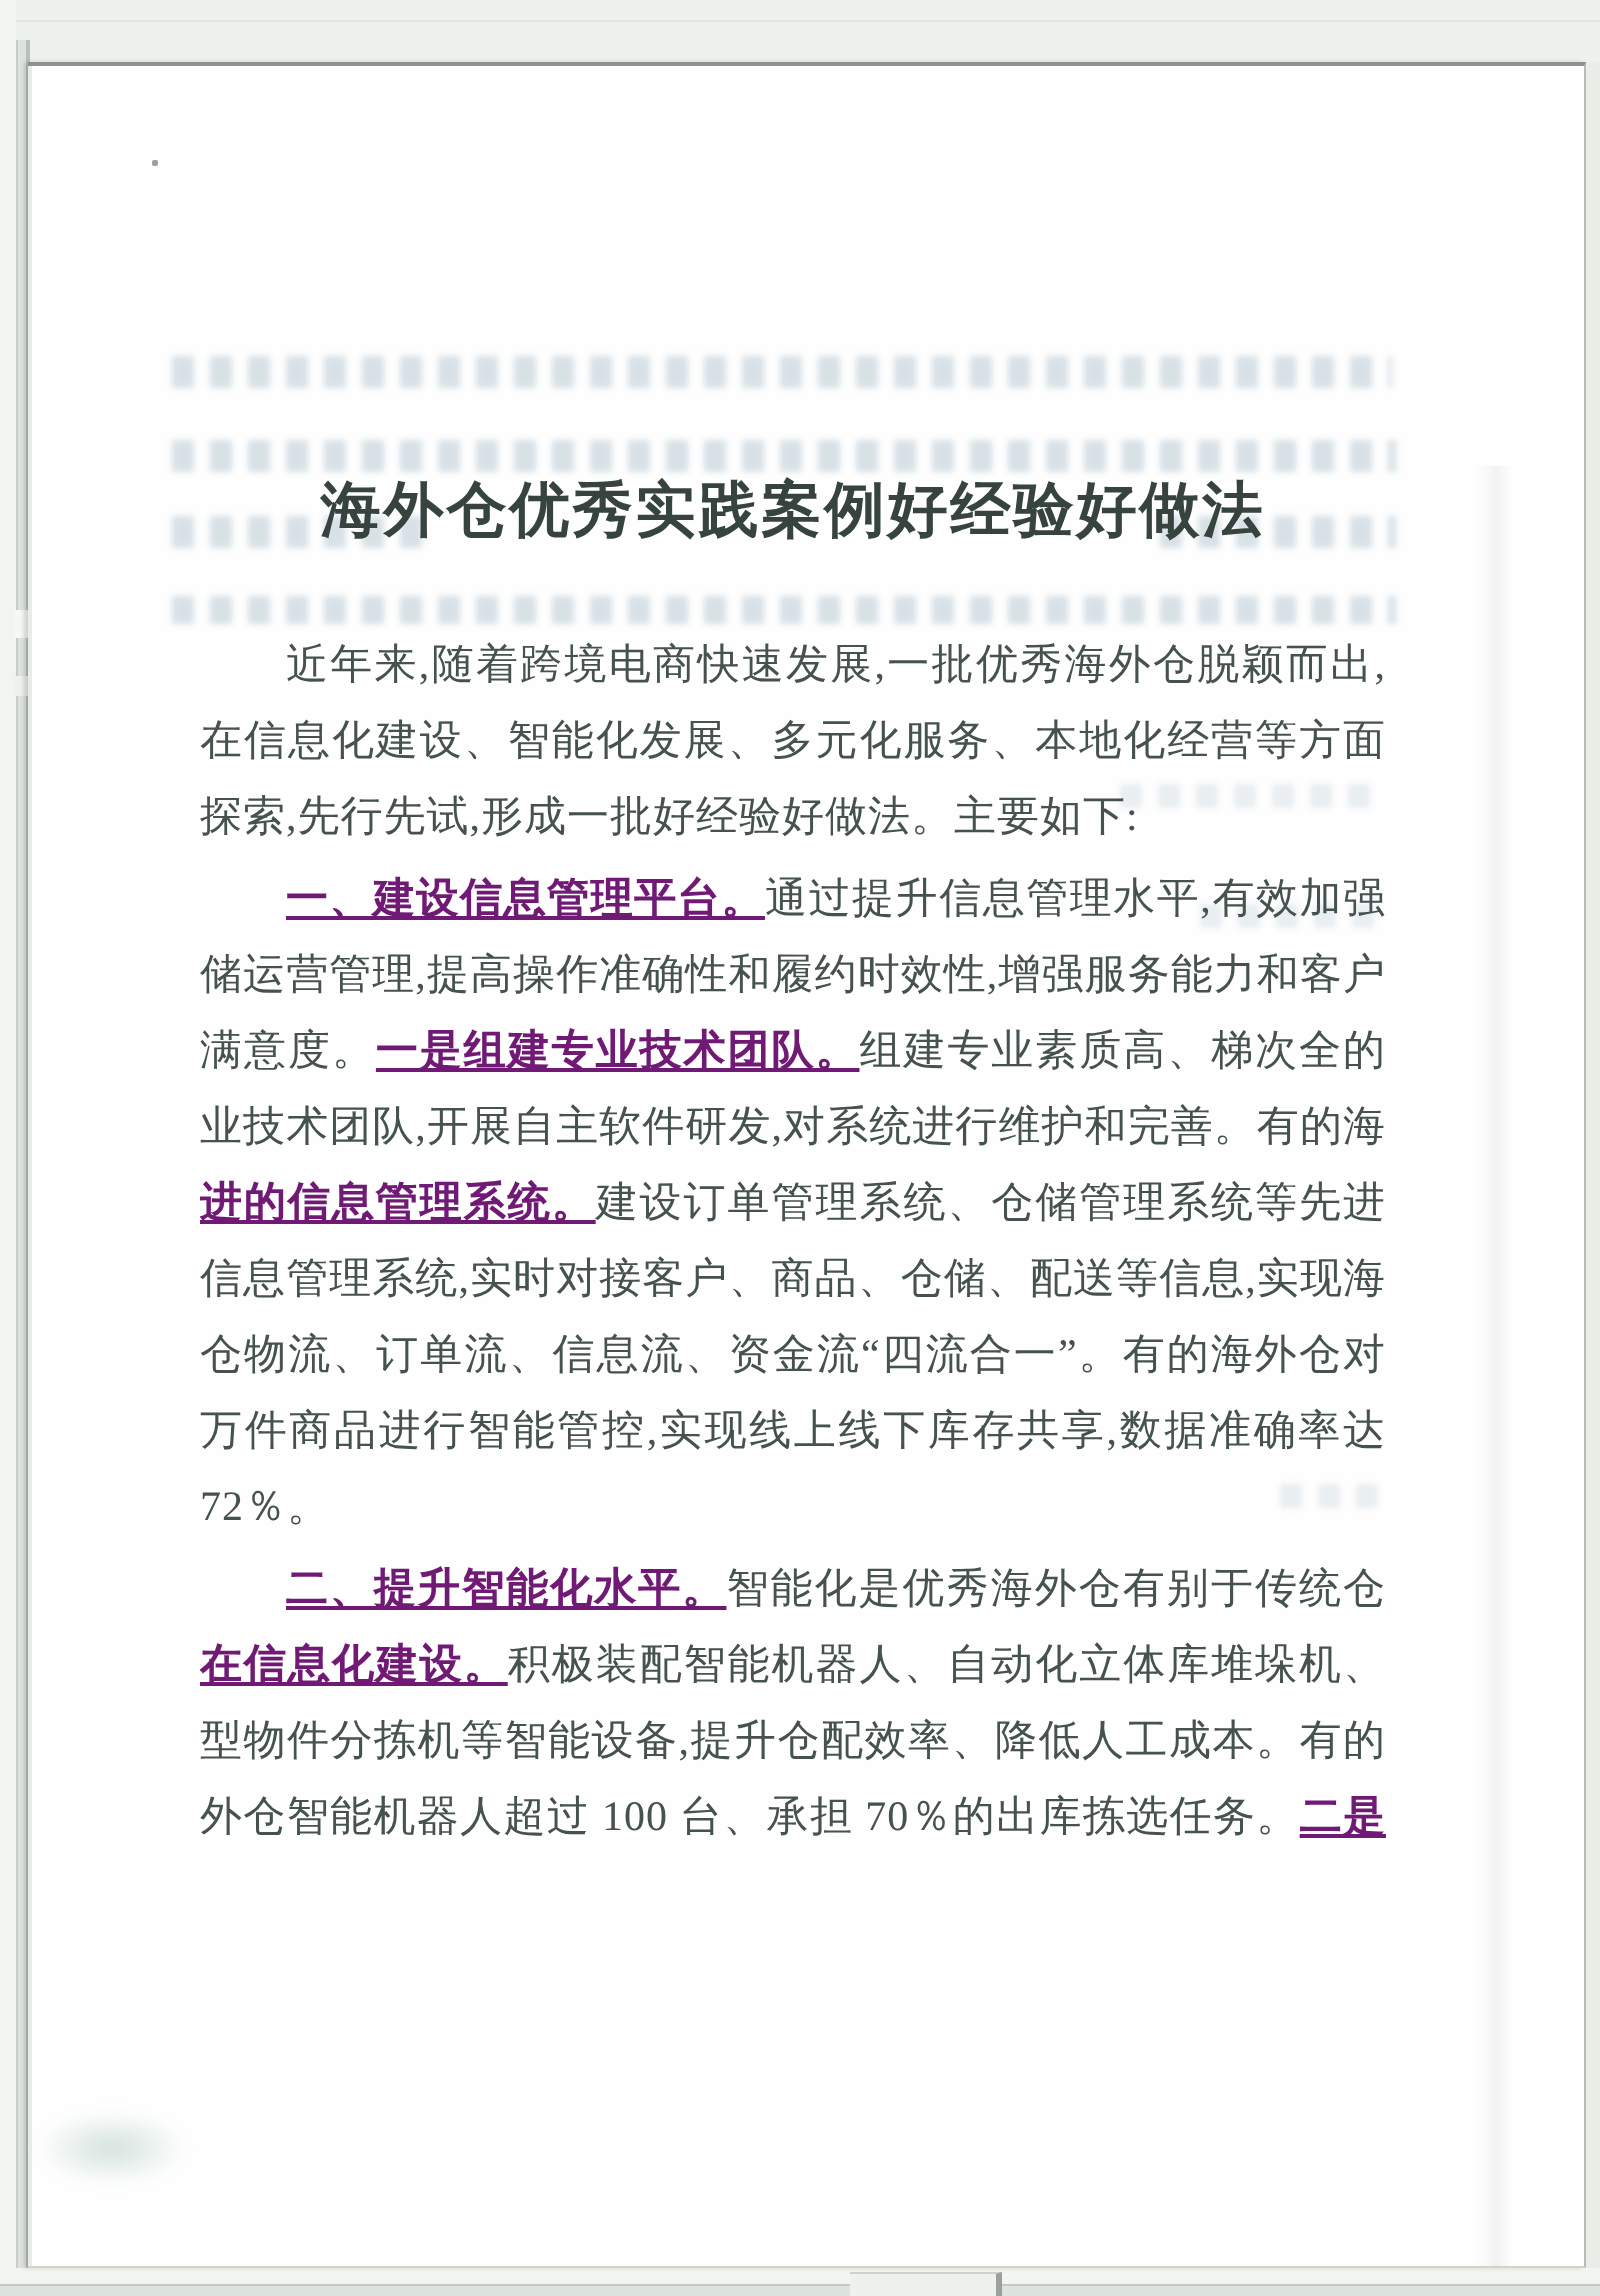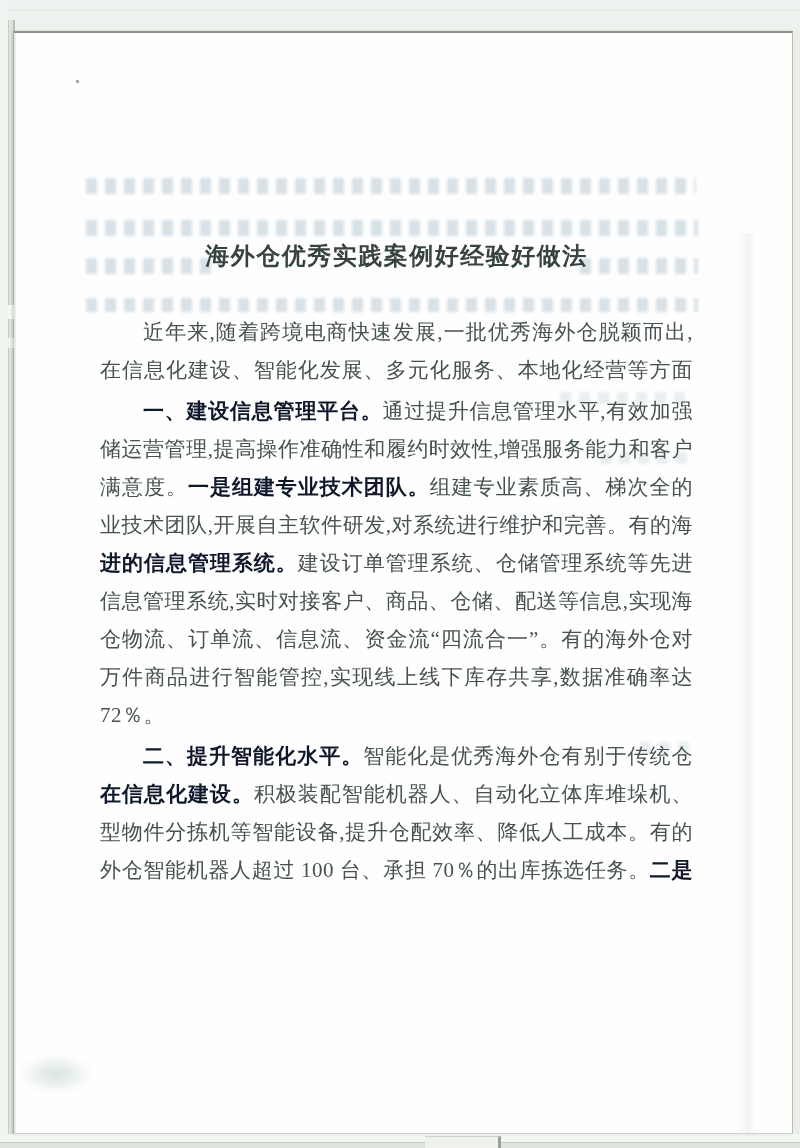--- a/index.html
+++ b/index.html
@@ -41,37 +41,37 @@
     background:repeating-linear-gradient(90deg, rgba(116,148,168,0.55) 0 11px, transparent 11px 19px); }
   .bleed.faint { opacity:.28; }
   .bleed-blob { position:absolute; left:4px; top:1022px; width:76px; height:38px;
     background:radial-gradient(ellipse at center, rgba(150,185,175,0.4), transparent 70%);
     filter:blur(3px); pointer-events:none; }
   
   .content { position:relative; width:100%; height:100%; padding:0 99px 0 86px; color:#46524f; }
   .doc-title {
     margin-top:206px;
     text-align:center;
-    font-size:24px; line-height:34px;
+    font-size:30px; line-height:34px;
     font-weight:700; letter-spacing:1.5px;
     color:#37433f;
   }
   .body-text { margin-top:40px; font-size:21px; }
   .para { margin-top:3px; }
   .para:first-child { margin-top:0; }
   .line {
     height:38px; line-height:38px;
     text-align:justify; text-align-last:justify;
     letter-spacing:0.5px;
     white-space:normal;
     overflow:hidden;
   }
   .line.indent { padding-left:43px; }
   .line.end { text-align-last:left; }
-  .b { font-weight:700; color:#0f172a; }
+  .b { font-weight:700; color:#701a75;text-decoration:underline; }
 </style>
 </head>
 <body>
 
 <div class="bg-top"></div>
 <div class="bg-left-outer"></div>
 <div class="bg-left-inner"></div>
 <div class="notch1"></div>
 <div class="notch2"></div>
 <div class="bg-bottom-1"></div>
@@ -92,20 +92,21 @@
   <div class="crease"></div>
   <div class="speck"></div>
 
   <div class="content">
     <div class="doc-title">海外仓优秀实践案例好经验好做法</div>
 
     <div class="body-text">
         <div class="para">
           <div class="line indent"><span>近年来,随着跨境电商快速发展,一批优秀海外仓脱颖而出,</span></div>
           <div class="line"><span>在信息化建设、智能化发展、多元化服务、本地化经营等方面大胆</span></div>
+          <div class="line end"><span>探索,先行先试,形成一批好经验好做法。主要如下:</span></div>
         </div>
         <div class="para">
           <div class="line indent"><span class="b">一、建设信息管理平台。</span><span>通过提升信息管理水平,有效加强仓</span></div>
           <div class="line"><span>储运营管理,提高操作准确性和履约时效性,增强服务能力和客户</span></div>
           <div class="line"><span>满意度。</span><span class="b">一是组建专业技术团队。</span><span>组建专业素质高、梯次全的专</span></div>
           <div class="line"><span>业技术团队,开展自主软件研发,对系统进行维护和完善。有的海</span></div>
           <div class="line"><span class="b">进的信息管理系统。</span><span>建设订单管理系统、仓储管理系统等先进的</span></div>
           <div class="line"><span>信息管理系统,实时对接客户、商品、仓储、配送等信息,实现海外</span></div>
           <div class="line"><span>仓物流、订单流、信息流、资金流“四流合一”。有的海外仓对上百</span></div>
           <div class="line"><span>万件商品进行智能管控,实现线上线下库存共享,数据准确率达</span></div>

